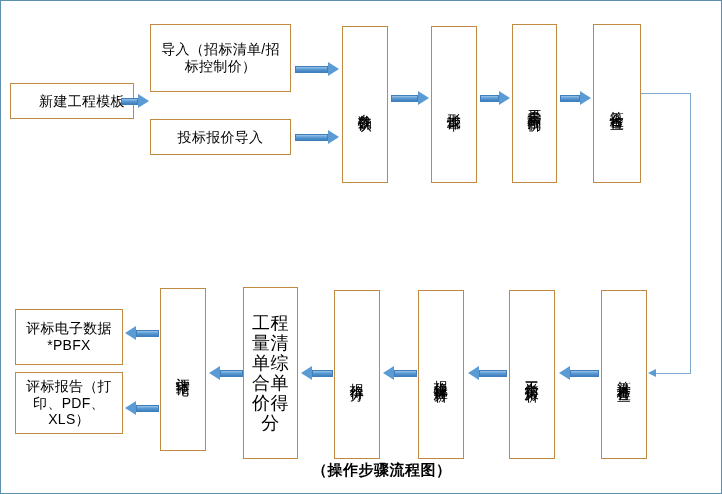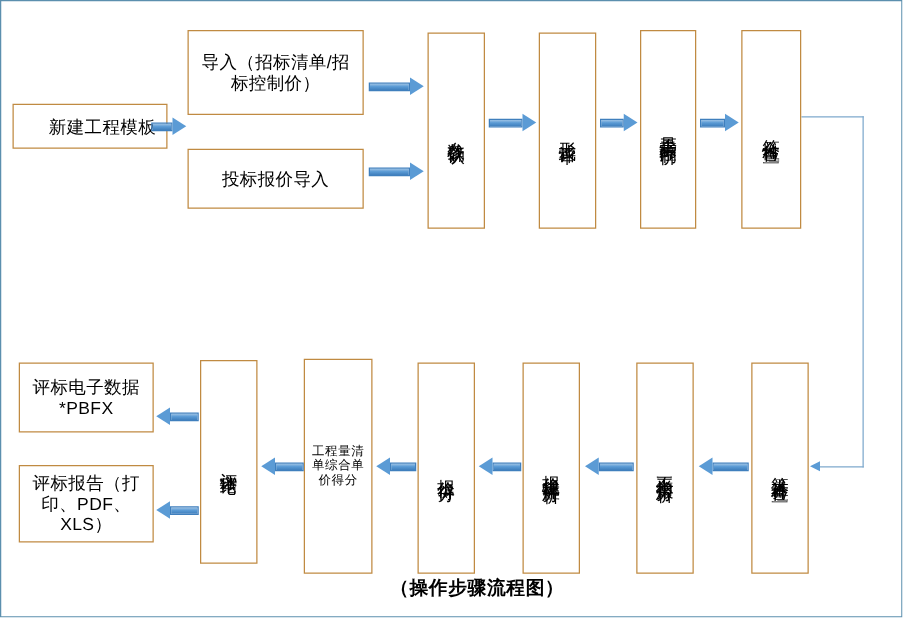--- a/index.html
+++ b/index.html
@@ -36,21 +36,21 @@
     writing-mode:vertical-rl;
     text-orientation:upright;
     line-height:1.05;
     letter-spacing:1.5px;
   }
   .box.vert2{
     
     writing-mode:horizontal-tb;
     line-height:1.12;
     letter-spacing:0.5px;
-    font-size:10px;
+    font-size:18px;
     padding:0 4px;
   }
   .box .t{display:block;white-space:pre-line;}
 
   
   .arrow{
     position:absolute;
     height:14px;
     z-index:4;
   }
@@ -101,21 +101,21 @@
 <div id="canvas">
 
   <div class="box" style="left:9px;top:82px;width:124px;height:36px;padding-left:20px;">
     <span class="t">新建工程模板</span>
   </div>
 
   <div class="box" style="left:149px;top:23px;width:141px;height:68px;padding:0 10px;">
     <span class="t">导入（招标清单/招标控制价）</span>
   </div>
 
-  <div class="box" style="left:149px;top:118px;width:141px;height:48px;">
+  <div class="box" style="left:149px;top:118px;width:141px;height:36px;">
     <span class="t">投标报价导入</span>
   </div>
 
   <div class="box vert" style="left:341px;top:25px;width:46px;height:157px;">
     <span class="t">参数确认</span>
   </div>
 
   <div class="box vert" style="left:430px;top:25px;width:46px;height:157px;">
     <span class="t">形式评审</span>
   </div>
@@ -182,21 +182,21 @@
   </div>
 
   <div class="box vert2" style="left:242px;top:286px;width:55px;height:172px;">
     <span class="t">工程量清单综合单价得分</span>
   </div>
 
   <div class="box vert" style="left:159px;top:287px;width:46px;height:163px;">
     <span class="t">评审结论</span>
   </div>
 
-  <div class="box" style="left:14px;top:289px;width:108px;height:56px;">
+  <div class="box" style="left:14px;top:308px;width:108px;height:56px;">
     <span class="t">评标电子数据
 *PBFX</span>
   </div>
 
   <div class="box" style="left:14px;top:371px;width:108px;height:62px;padding:0 8px;">
     <span class="t">评标报告（打印、PDF、XLS）</span>
   </div>
 
   <div class="arrow left" style="left:558px;top:365px;width:40px;">
     <span class="shaft"></span>

